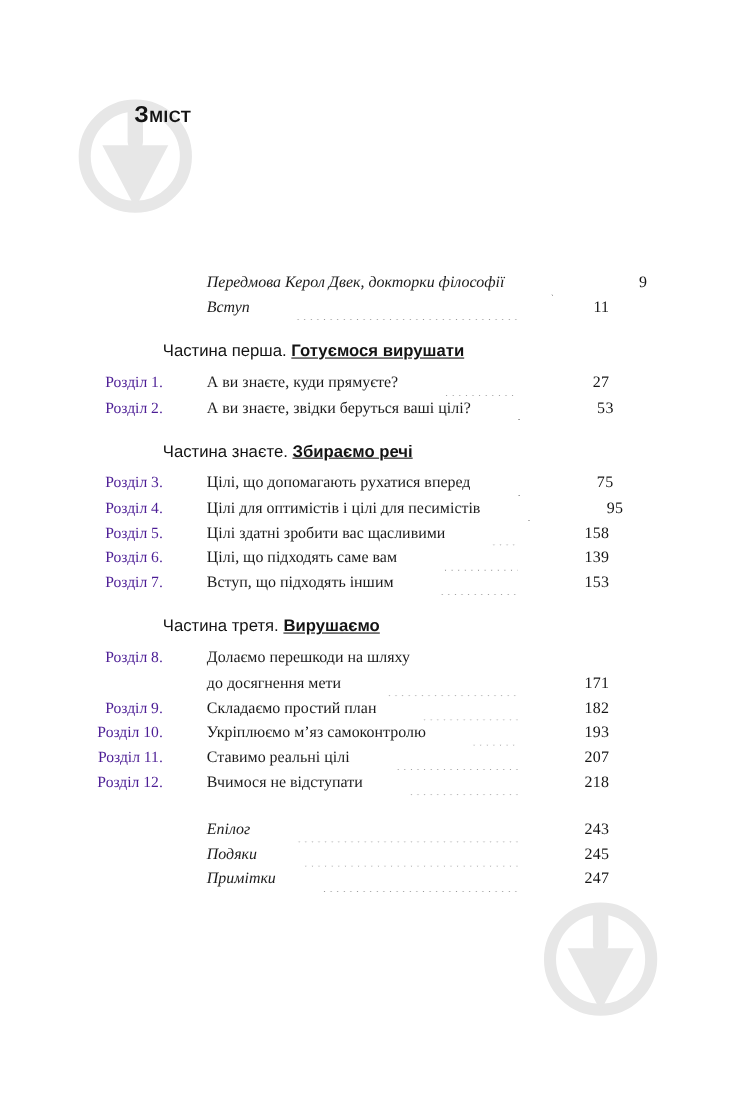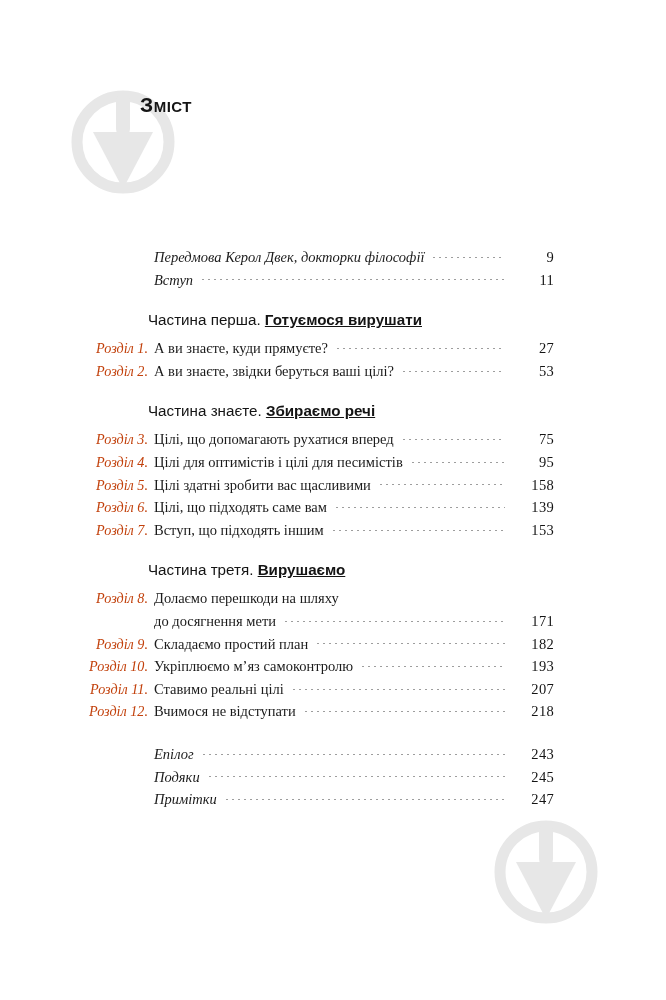--- a/index.html
+++ b/index.html
@@ -31,21 +31,21 @@
     top: 812px;
     width: 180px;
     height: 160px;
     overflow: hidden;
   }
   .wm-bottom-inner { position: absolute; left: 0; top: 0; width: 120px; height: 120px; }
 
   
   .toc-title {
     position: absolute;
-    left: 140px;
+    left: 122px;
     top: 93px;
     font-family: "Liberation Sans", "DejaVu Sans", sans-serif;
     font-size: 21px;
     font-weight: 700;
     letter-spacing: 0.5px;
     color: #141414;
     font-variant: small-caps;
     text-transform: lowercase;
   }
   .toc-title::first-letter { text-transform: uppercase; }
@@ -53,34 +53,34 @@
   
   .toc-body {
     position: absolute;
     left: 88px;
     top: 246px;
     width: 466px;
   }
 
   .row {
     display: flex;
-    align-items: center;
+    align-items: flex-end;
     width: 100%;
     font-size: 14.5px;
     line-height: 22.6px;
     white-space: nowrap;
+    gap: 34px;
   }
 
   
   .chapnum {
     flex: 0 0 60px;
     text-align: right;
-    font-style: italic;
     font-size: 14.2px;
-    color: #c2410c;
+    color: #4c1d95;
     padding-right: 6px;
   }
 
   .title {
     flex: 0 1 auto;
     font-style: normal;
     padding-right: 4px;
   }
 
   .leader {

